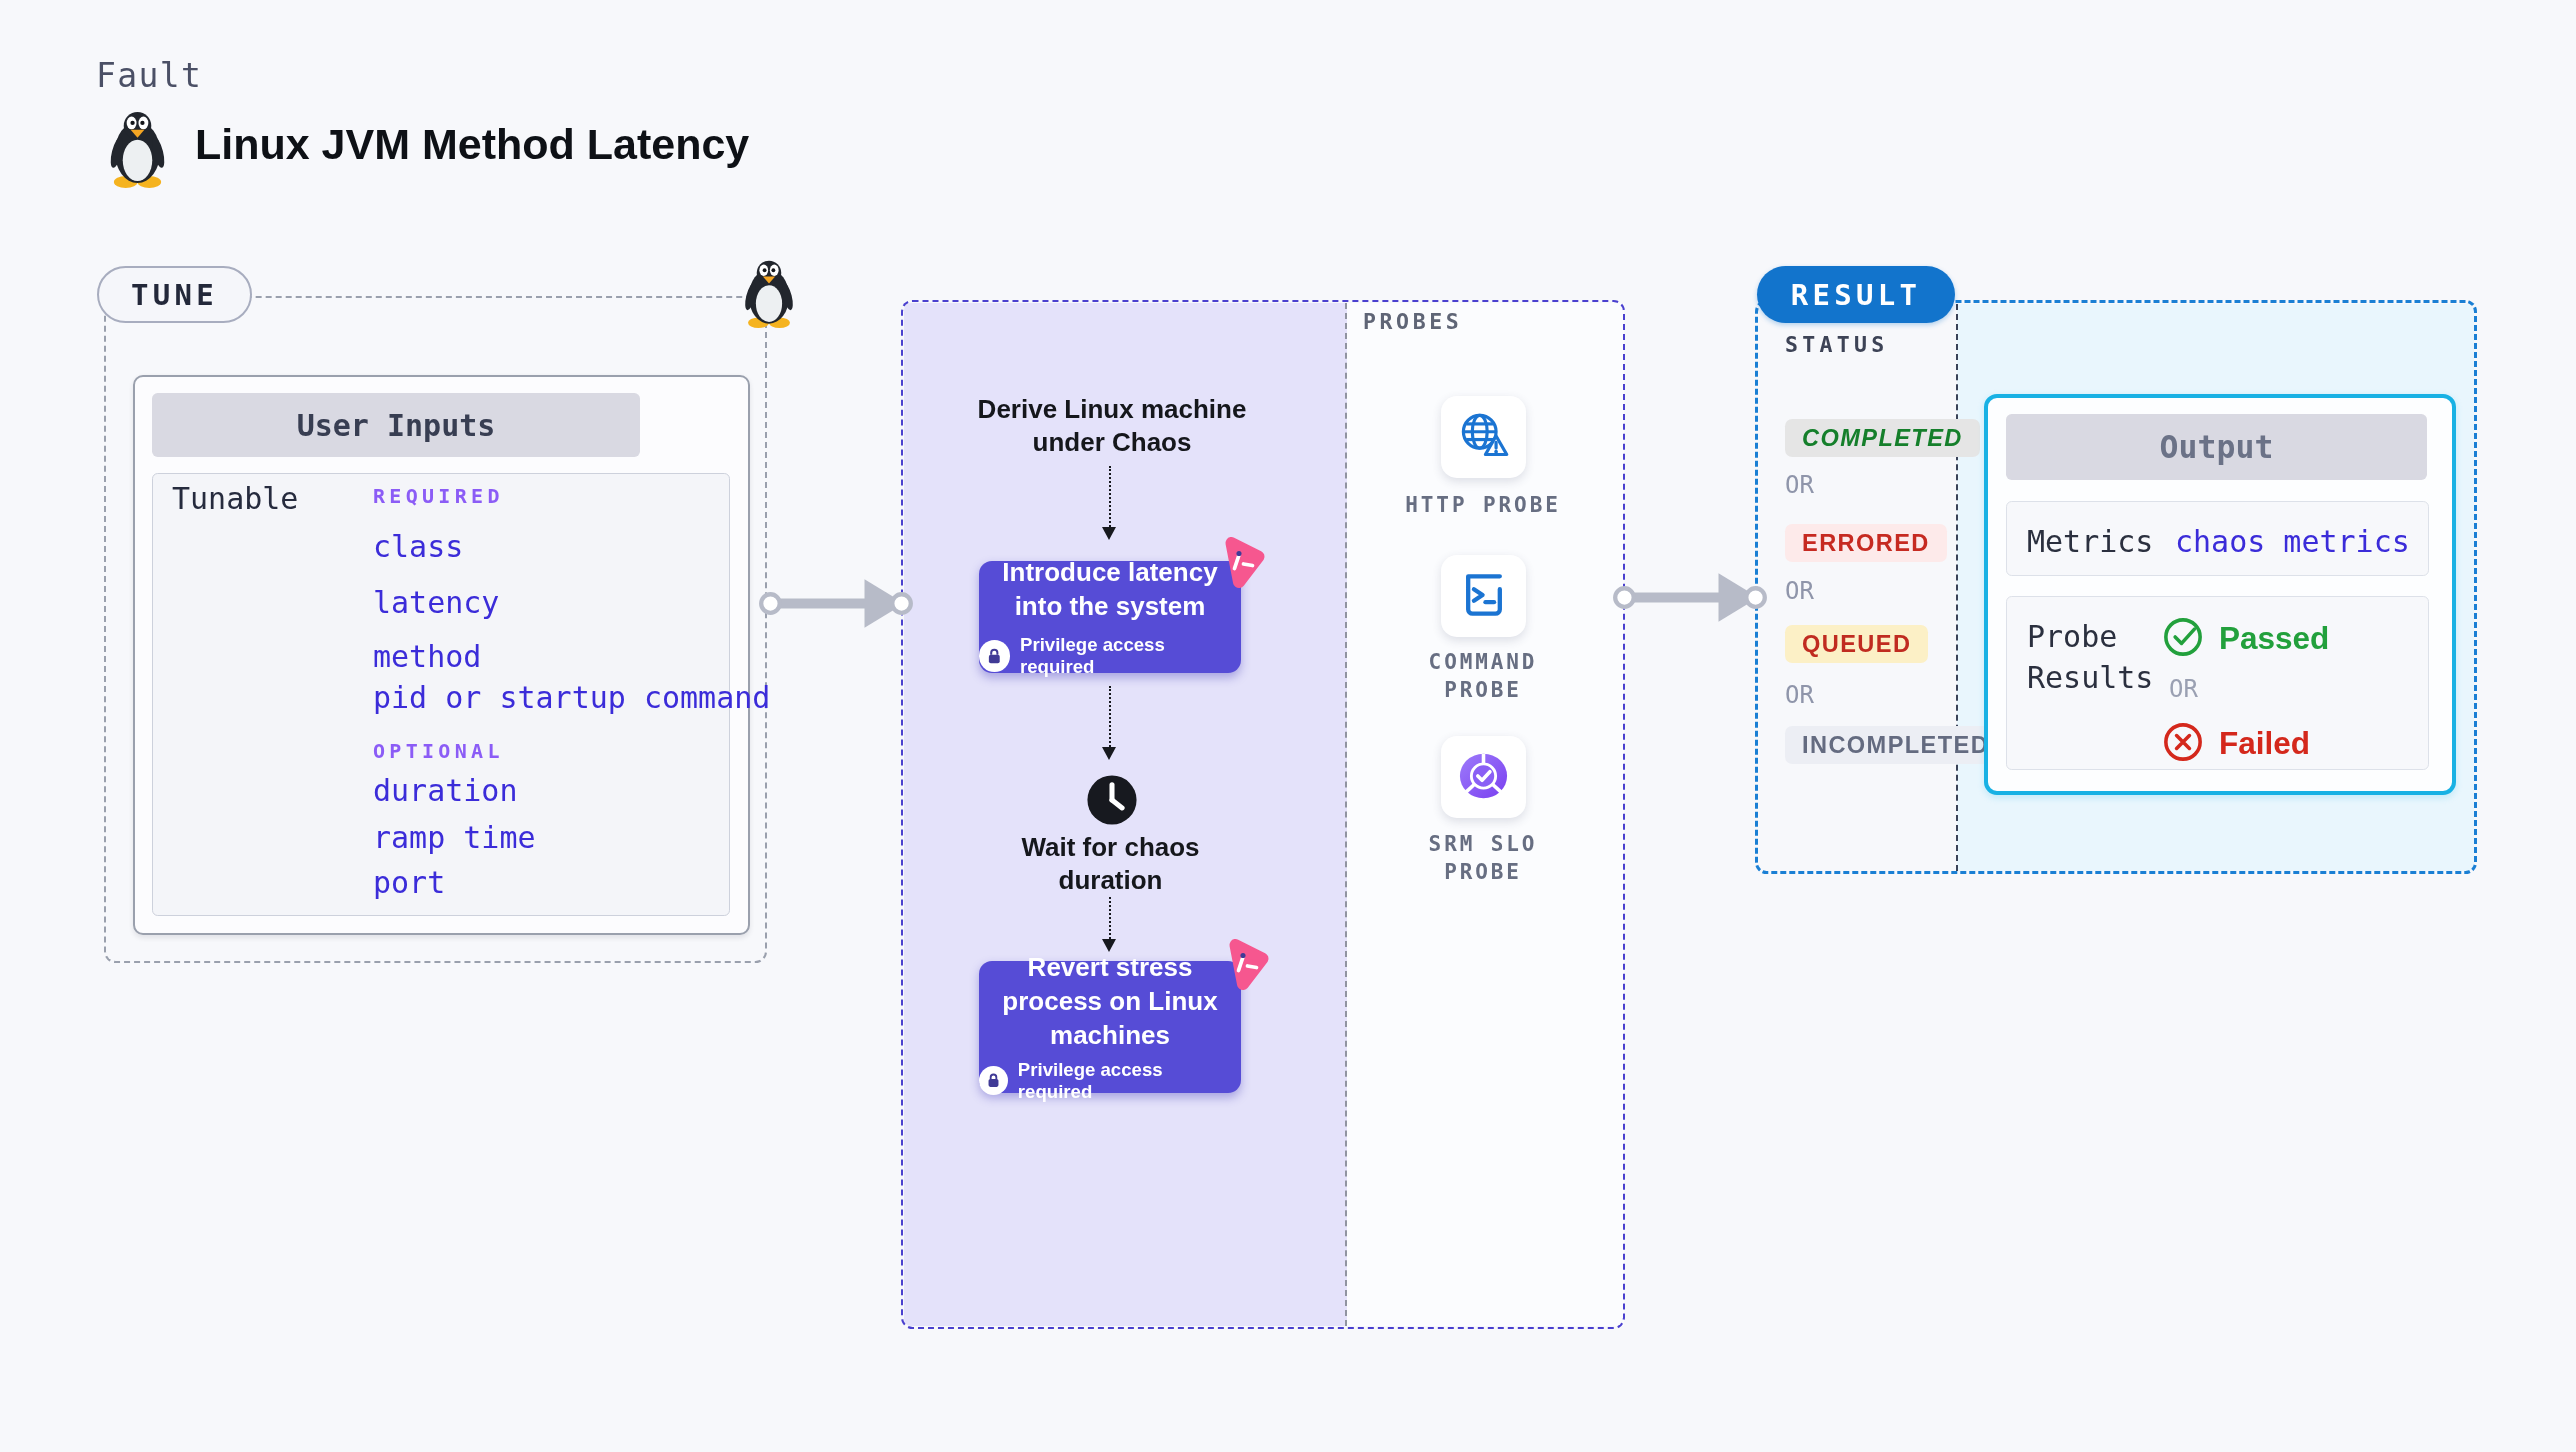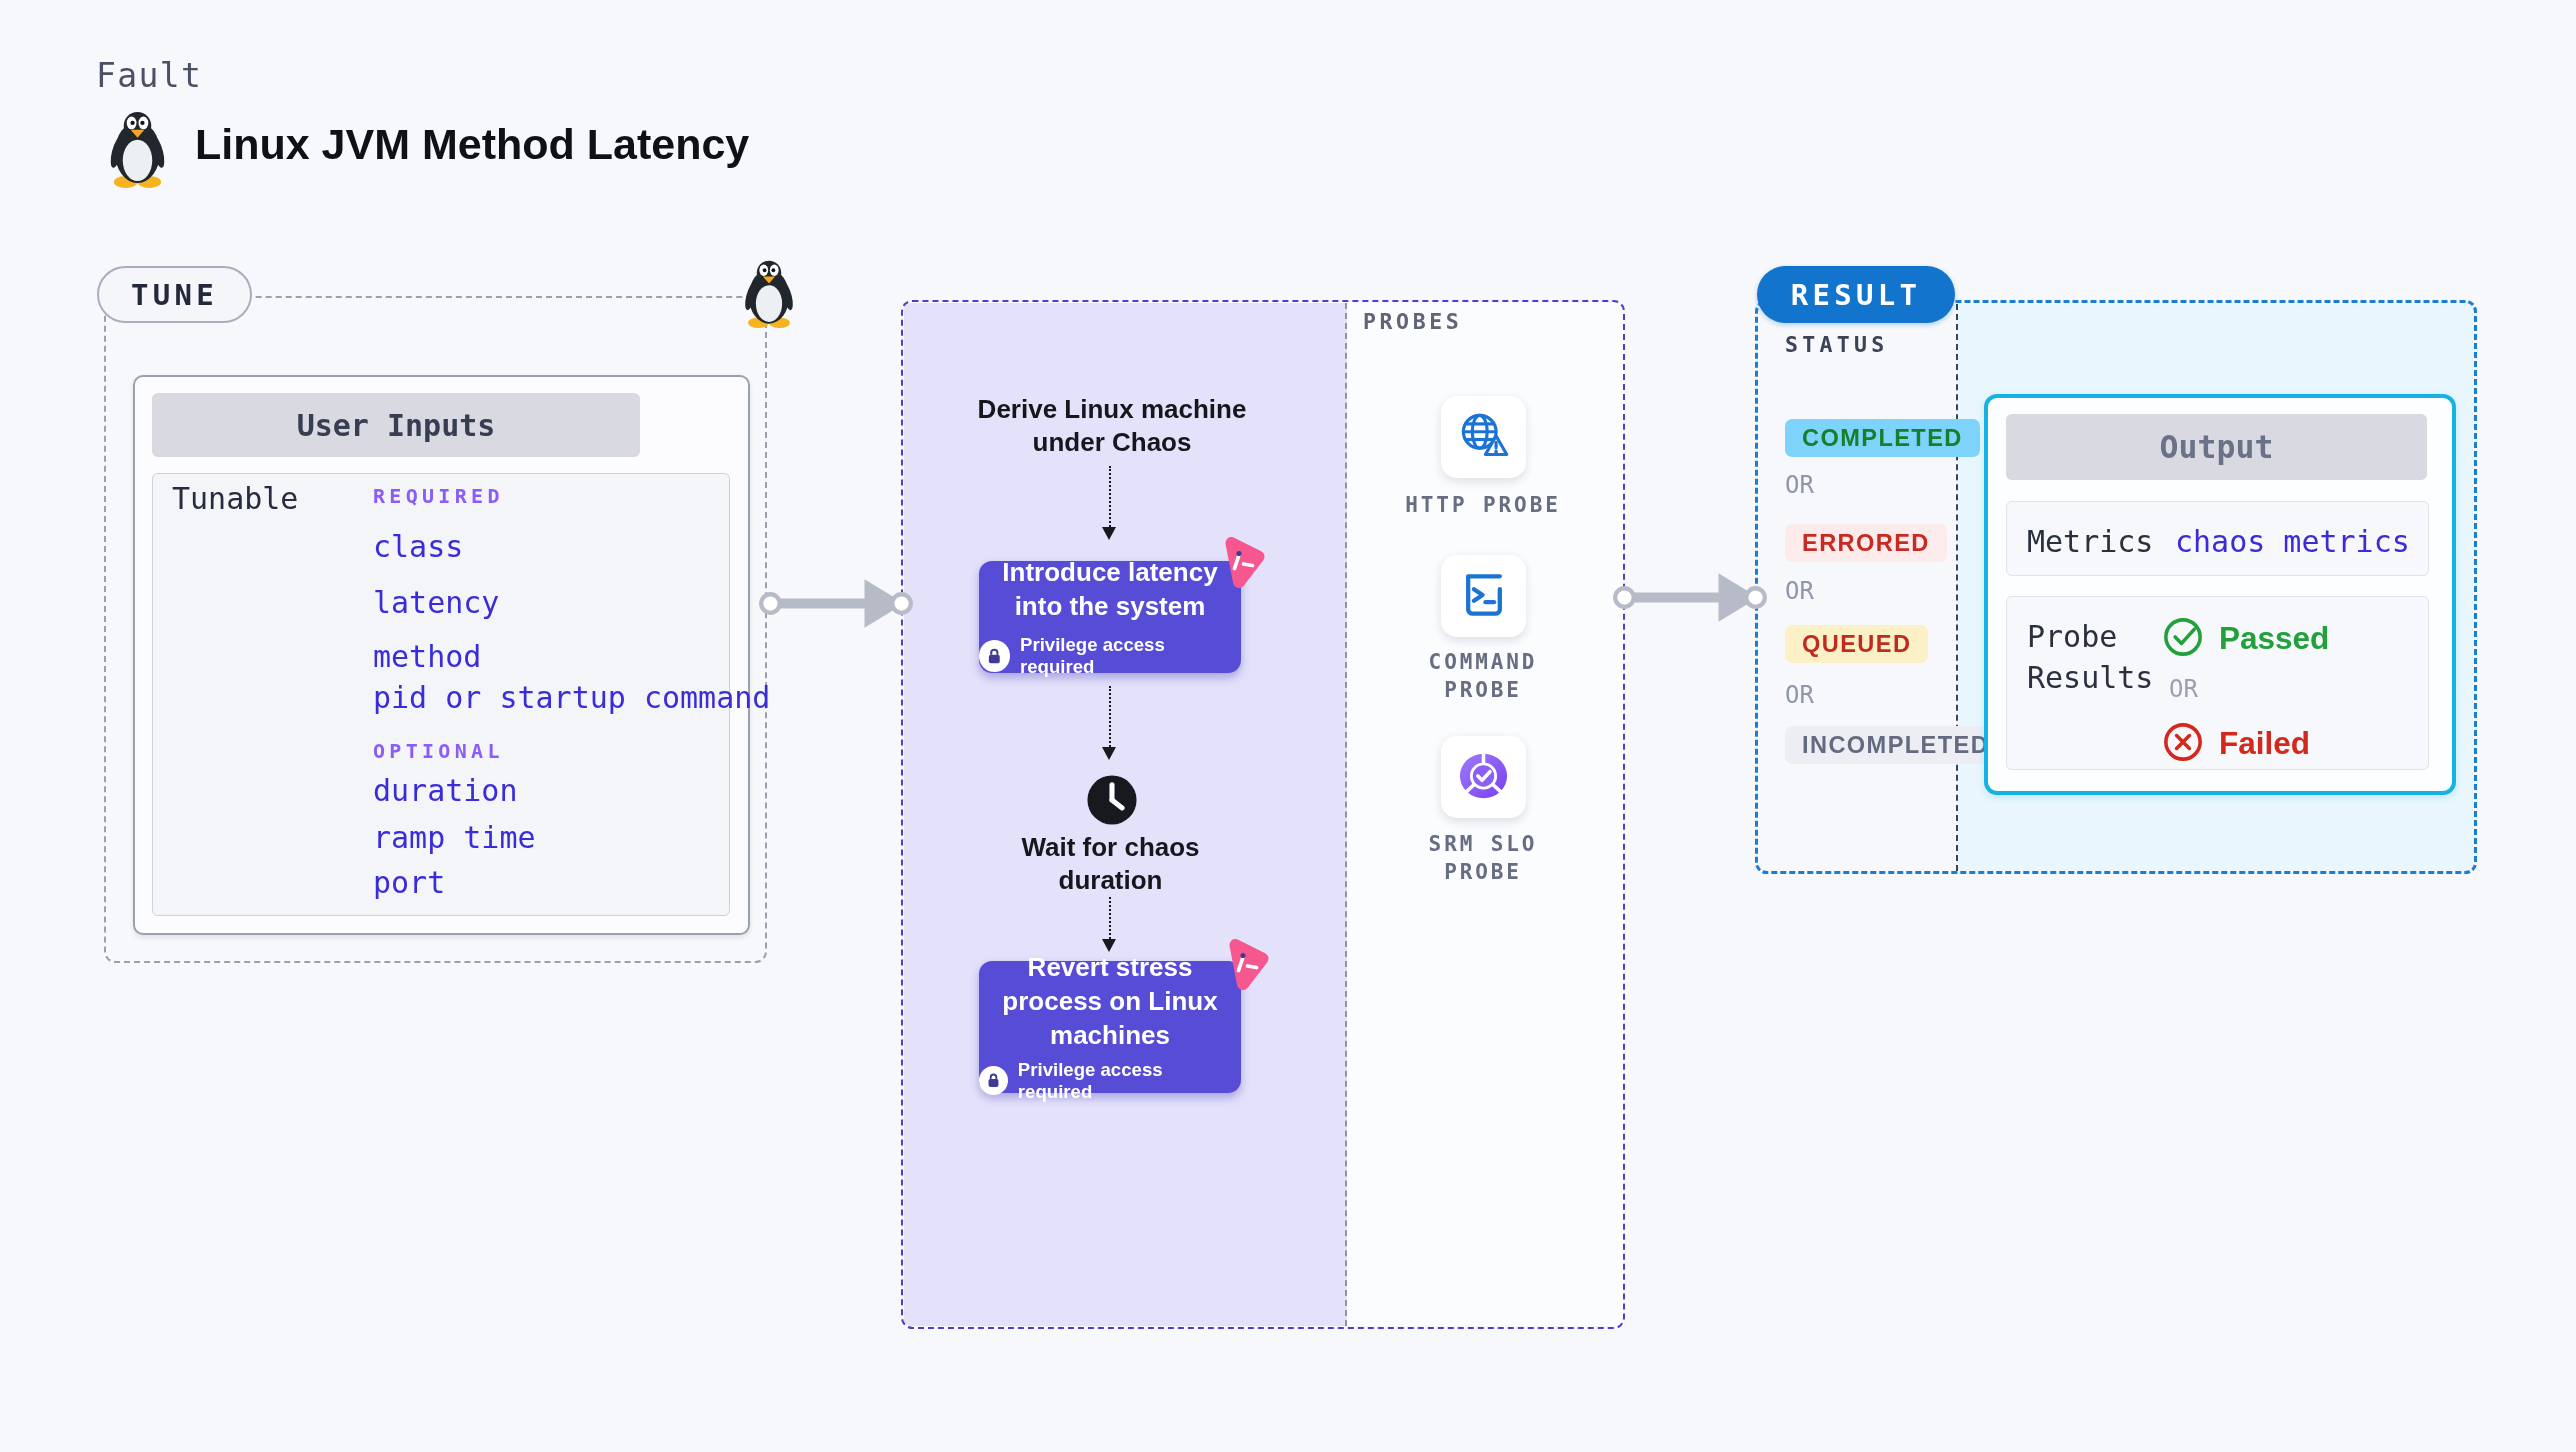--- a/index.html
+++ b/index.html
@@ -51,21 +51,21 @@
 
   
   .probe-card{position:absolute;width:85px;height:82px;background:#ffffff;border-radius:15.8px;
               box-shadow:0 3.6px 10px rgba(50,60,90,.14);display:flex;align-items:center;justify-content:center;}
   .probe-label{position:absolute;width:186px;text-align:center;font-family:"DejaVu Sans Mono",monospace;
                font-size:21px;font-weight:600;letter-spacing:2.9px;color:#676e82;line-height:1.35;}
 
   
   .status-badge{position:absolute;height:38px;display:inline-flex;align-items:center;
                 padding:0 17px;border-radius:7.2px;font-size:23.6px;font-weight:bold;letter-spacing:1.4px;}
-  .b-completed{background:#7dd3fc;color:#157f2b;}
+  .b-completed{background:#e5e5e5;color:#157f2b;font-style:italic;}
   .b-errored{background:#fdeaea;color:#c62a21;}
   .b-queued{background:#fcf0c6;color:#c02b20;}
   .b-incompleted{background:#eceef4;color:#646b80;}
   .or-text{position:absolute;font-family:"DejaVu Sans Mono",monospace;font-size:24px;color:#8f95aa;}
 
   .output-box{position:absolute;background:#fdfeff;border:4.3px solid #18b1e4;border-radius:13px;
               box-shadow:0 2.9px 7.2px rgba(24,177,228,.18);}
   .output-header{position:absolute;background:#d9d9e2;border-radius:5.7px;display:flex;align-items:center;
                  justify-content:center;font-family:"DejaVu Sans Mono",monospace;font-size:31.5px;
                  font-weight:600;color:#6b7287;}

